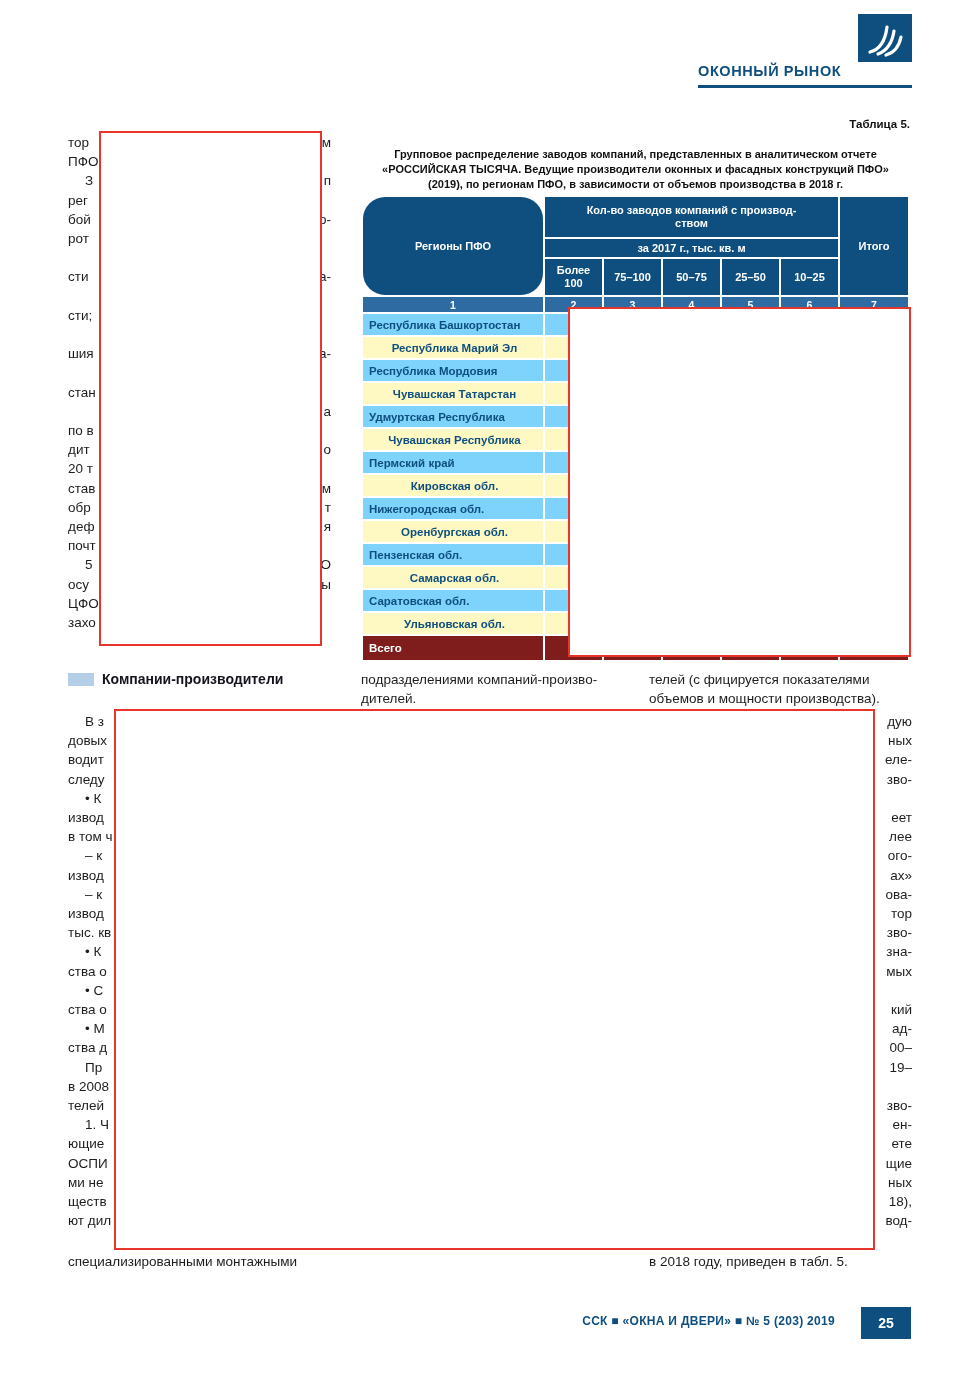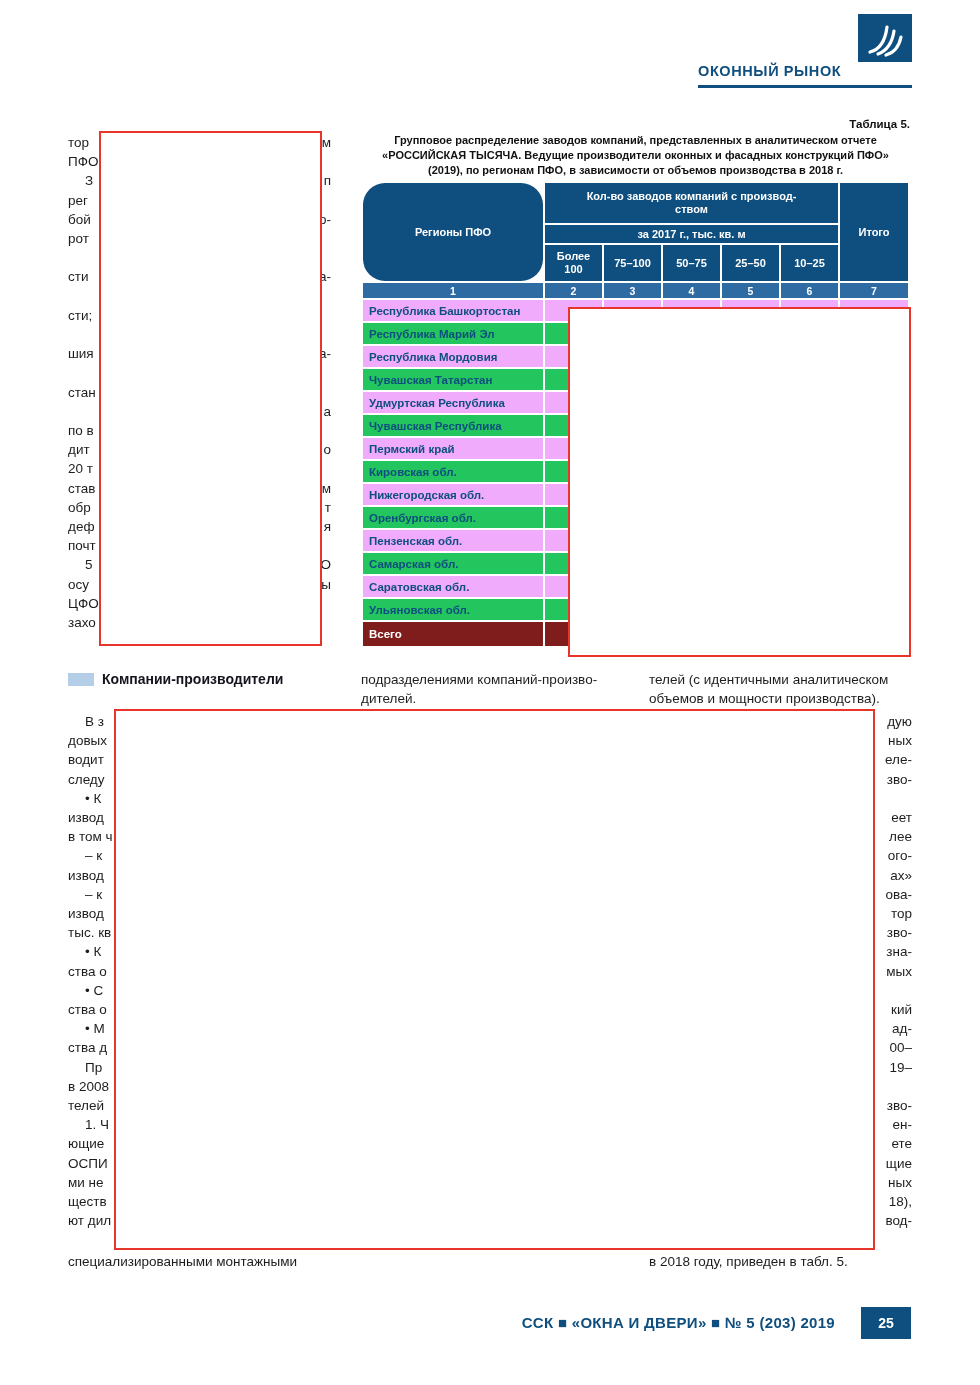--- a/index.html
+++ b/index.html
@@ -14,34 +14,34 @@
   .rubric{
     position:absolute;left:698px;top:63px;width:214px;
     border-bottom:3px solid #0f4f7f;padding-bottom:6px;
     font-size:14.5px;font-weight:bold;letter-spacing:.6px;color:#0f4f7f;white-space:nowrap;
   }
 
   
   .table-wrap{position:absolute;left:361px;top:117px;width:549px;}
   .tbl-label{text-align:right;font-size:11.5px;font-weight:bold;color:#111;line-height:14px;}
   .tbl-caption div{text-align:center;font-size:11px;font-weight:bold;color:#111;line-height:15px;}
-  .tbl-caption{margin-top:2px;}
+  .tbl-caption{margin-top:16px;}
   table.tbl{border-collapse:separate;border-spacing:2px;width:549px;table-layout:fixed;margin-top:3px;}
   table.tbl th,table.tbl td{box-sizing:border-box;padding:1px 3px;}
   table.tbl th{background:#0f4f7f;color:#fff;font-weight:bold;font-size:11px;text-align:center;vertical-align:middle;}
   .group-head{height:40px;}
   .group-head div{line-height:13px;}
   .group-sub{height:18px;}
   .range-head{height:36px;line-height:13px;}
   .region-head{font-size:11.5px;border-radius:22px;}
   .index-row td{background:#2f6ba3;color:#fff;font-size:10.5px;font-weight:bold;text-align:center;height:15px;padding:0;}
   .drow td{height:21px;font-size:11.5px;}
   .drow .region{font-weight:bold;color:#0f4f7f;text-align:left;padding-left:6px;}
-  .drow.odd td{background:#f0abfc;}
-  .drow.even td{background:#22c55e;}
+  .drow.odd td{background:#7dd3fc;}
+  .drow.even td{background:#fef9c3;text-align:center;}
   .total-row td{background:#7f1d1d;color:#fff;font-weight:bold;font-size:11.5px;height:24px;}
   .total-row .region{text-align:left;padding-left:6px;}
 
   
   .body-line{font-size:13.5px;line-height:19.2px;color:#1d1d1d;white-space:nowrap;}
   .frag-container{position:absolute;width:263px;}
   .fragline{position:absolute;left:0;width:263px;height:19.2px;line-height:19.2px;
             font-size:13.5px;color:#1d1d1d;white-space:nowrap;}
   .fragline.lr{display:flex;justify-content:space-between;}
   .fragline.right{text-align:right;}
@@ -50,21 +50,21 @@
   .section-head{position:absolute;display:flex;align-items:center;}
   .marker{width:26px;height:13px;background:#b5cee7;margin-right:8px;}
   .section-title{font-size:14px;font-weight:bold;color:#14141e;white-space:nowrap;}
 
   
   .redaction{position:absolute;background:#ffffff;border:2px solid #e8352b;box-sizing:border-box;z-index:5;}
 
   
   .footer-text{
     position:absolute;left:361px;top:1314px;width:474px;text-align:right;
-    font-size:15px;font-weight:bold;color:#0f4f7f;letter-spacing:.3px;white-space:nowrap;
+    font-size:12px;font-weight:bold;color:#0f4f7f;letter-spacing:.3px;white-space:nowrap;
   }
   .page-num{
     position:absolute;left:861px;top:1307px;width:50px;height:32px;background:#0f4f7f;
     color:#fff;font-size:14px;font-weight:bold;display:flex;align-items:center;justify-content:center;
   }
 </style>
 </head>
 <body>
 
 <div class="page">
@@ -381,21 +381,21 @@
     <span class="marker"></span>
     <span class="section-title">Компании-производители</span>
   </div>
 
   <div class="abs" style="left:361px;top:670px">
     <div class="body-line">подразделениями компаний-произво-</div>
     <div class="body-line">дителей.</div>
   </div>
 
   <div class="abs" style="left:649px;top:670px">
-    <div class="body-line">телей (с идентичными аналитическом</div>
+    <div class="body-line">телей (с фицируется показателями</div>
     <div class="body-line">объемов и мощности производства).</div>
   </div>
 
   <div class="frag-container" style="left:68px;top:712px;height:520px">
       <div class="fragline single ind" style="top: 0px;">В з</div>
       <div class="fragline single" style="top: 19.2px;">довых</div>
       <div class="fragline single" style="top: 38.4px;">водит</div>
       <div class="fragline single" style="top: 57.6px;">следу</div>
       <div class="fragline single ind" style="top: 76.8px;">• К</div>
       <div class="fragline single" style="top: 96px;">извод</div>

